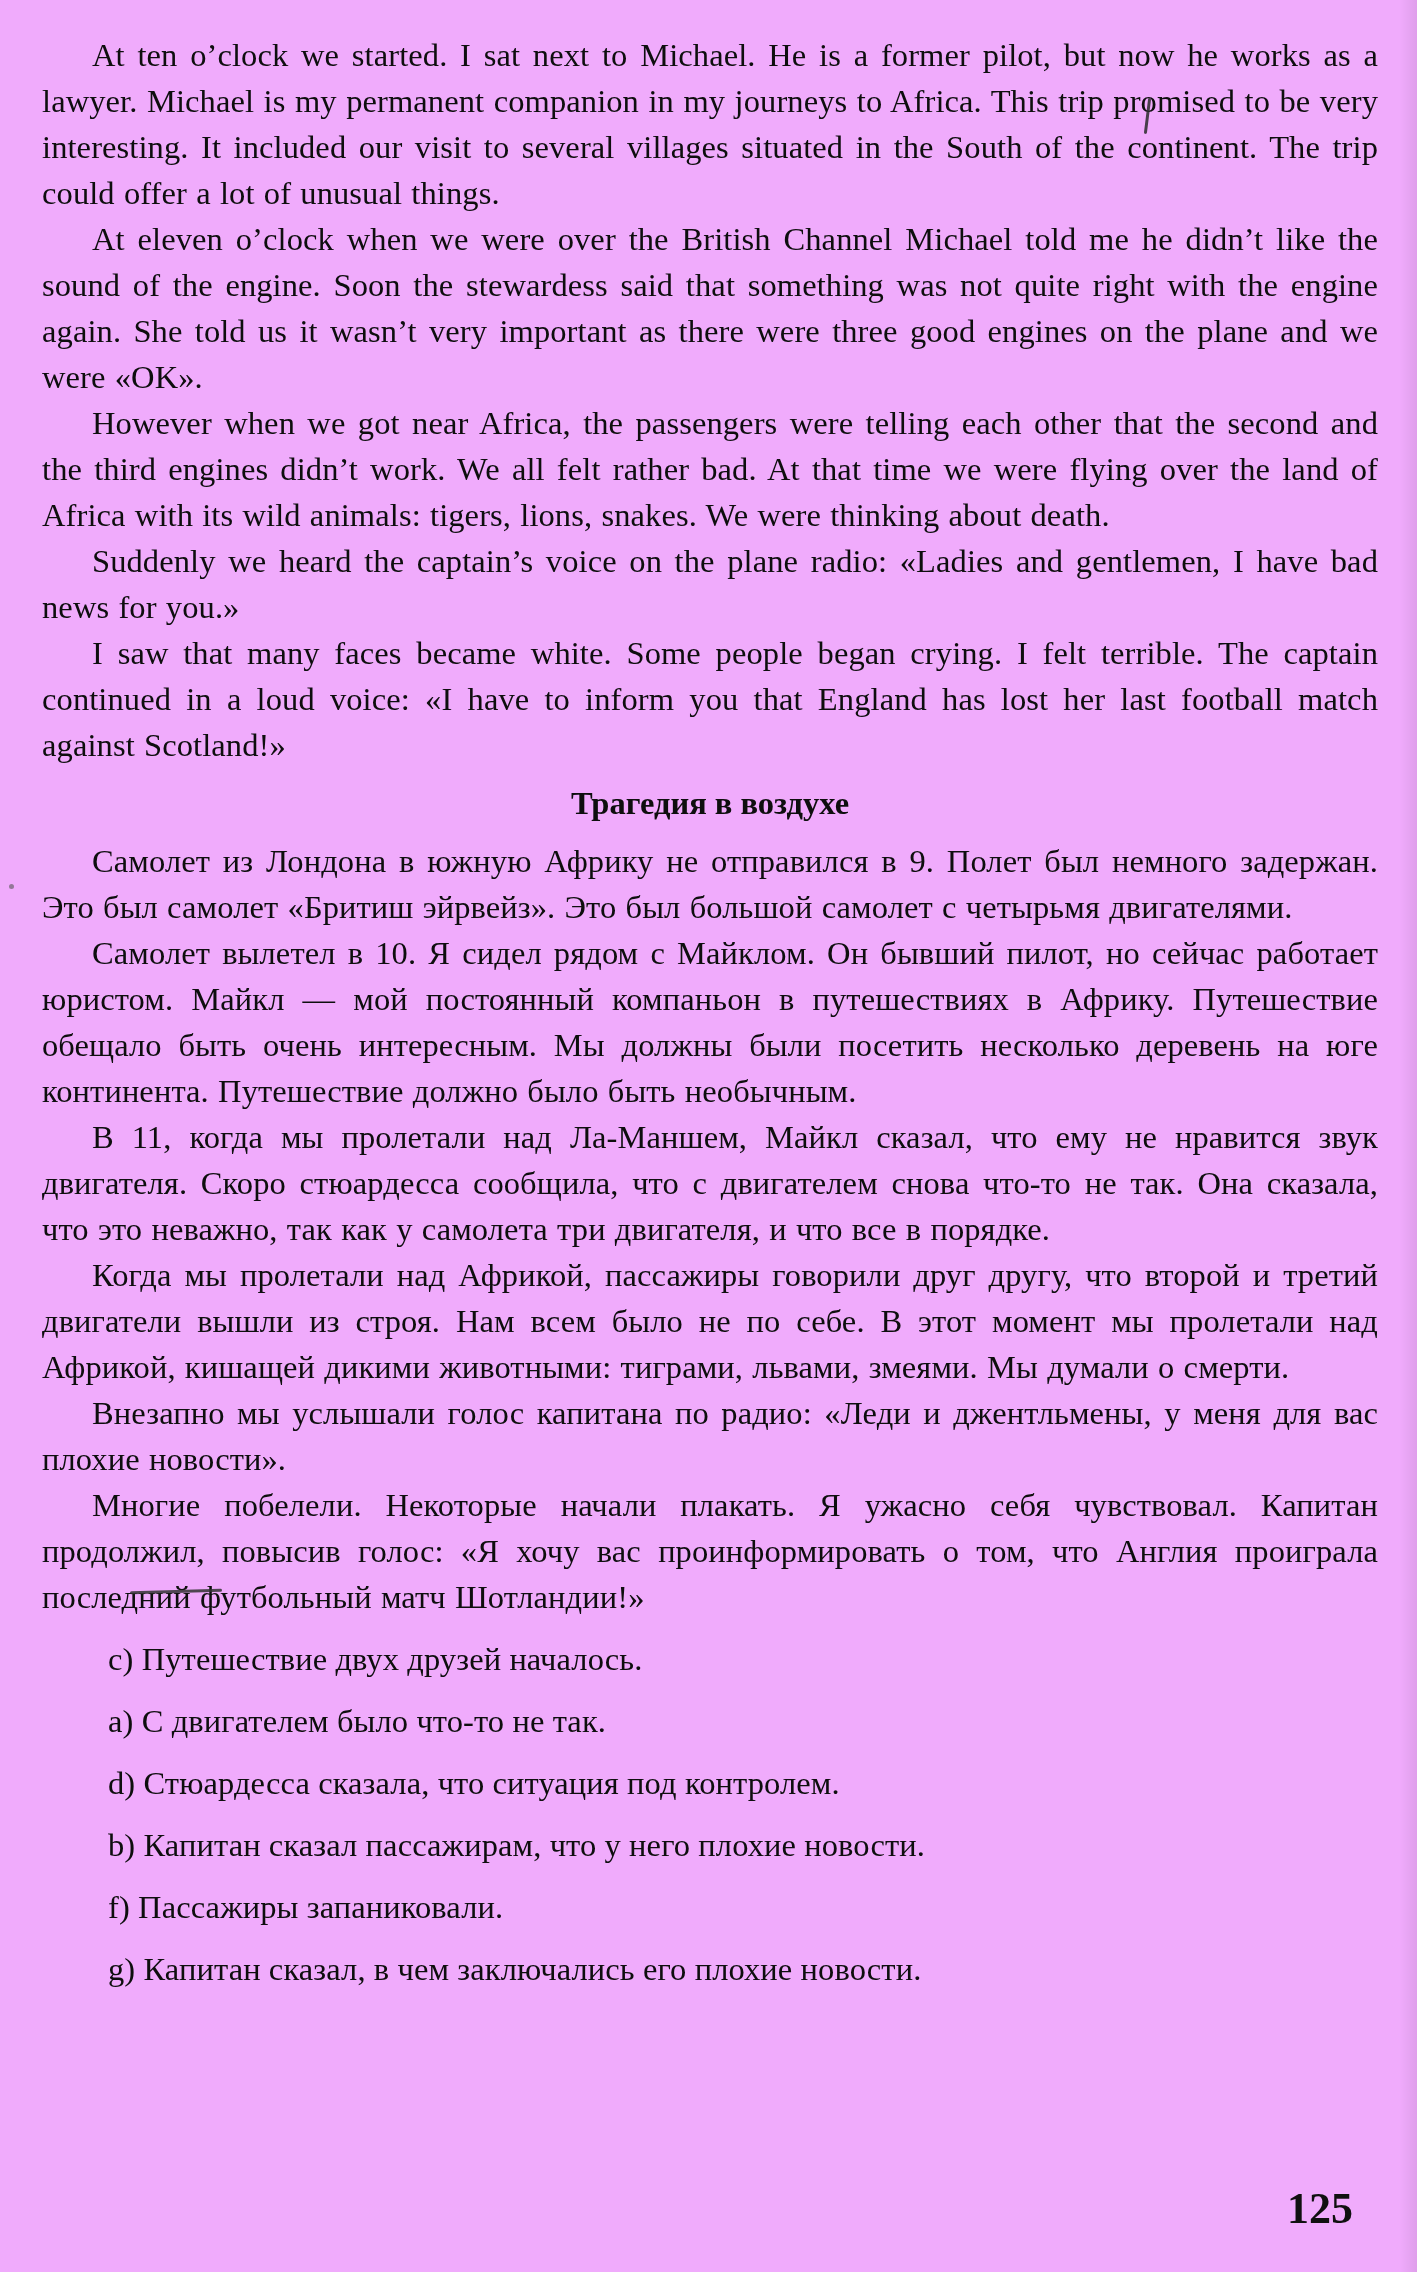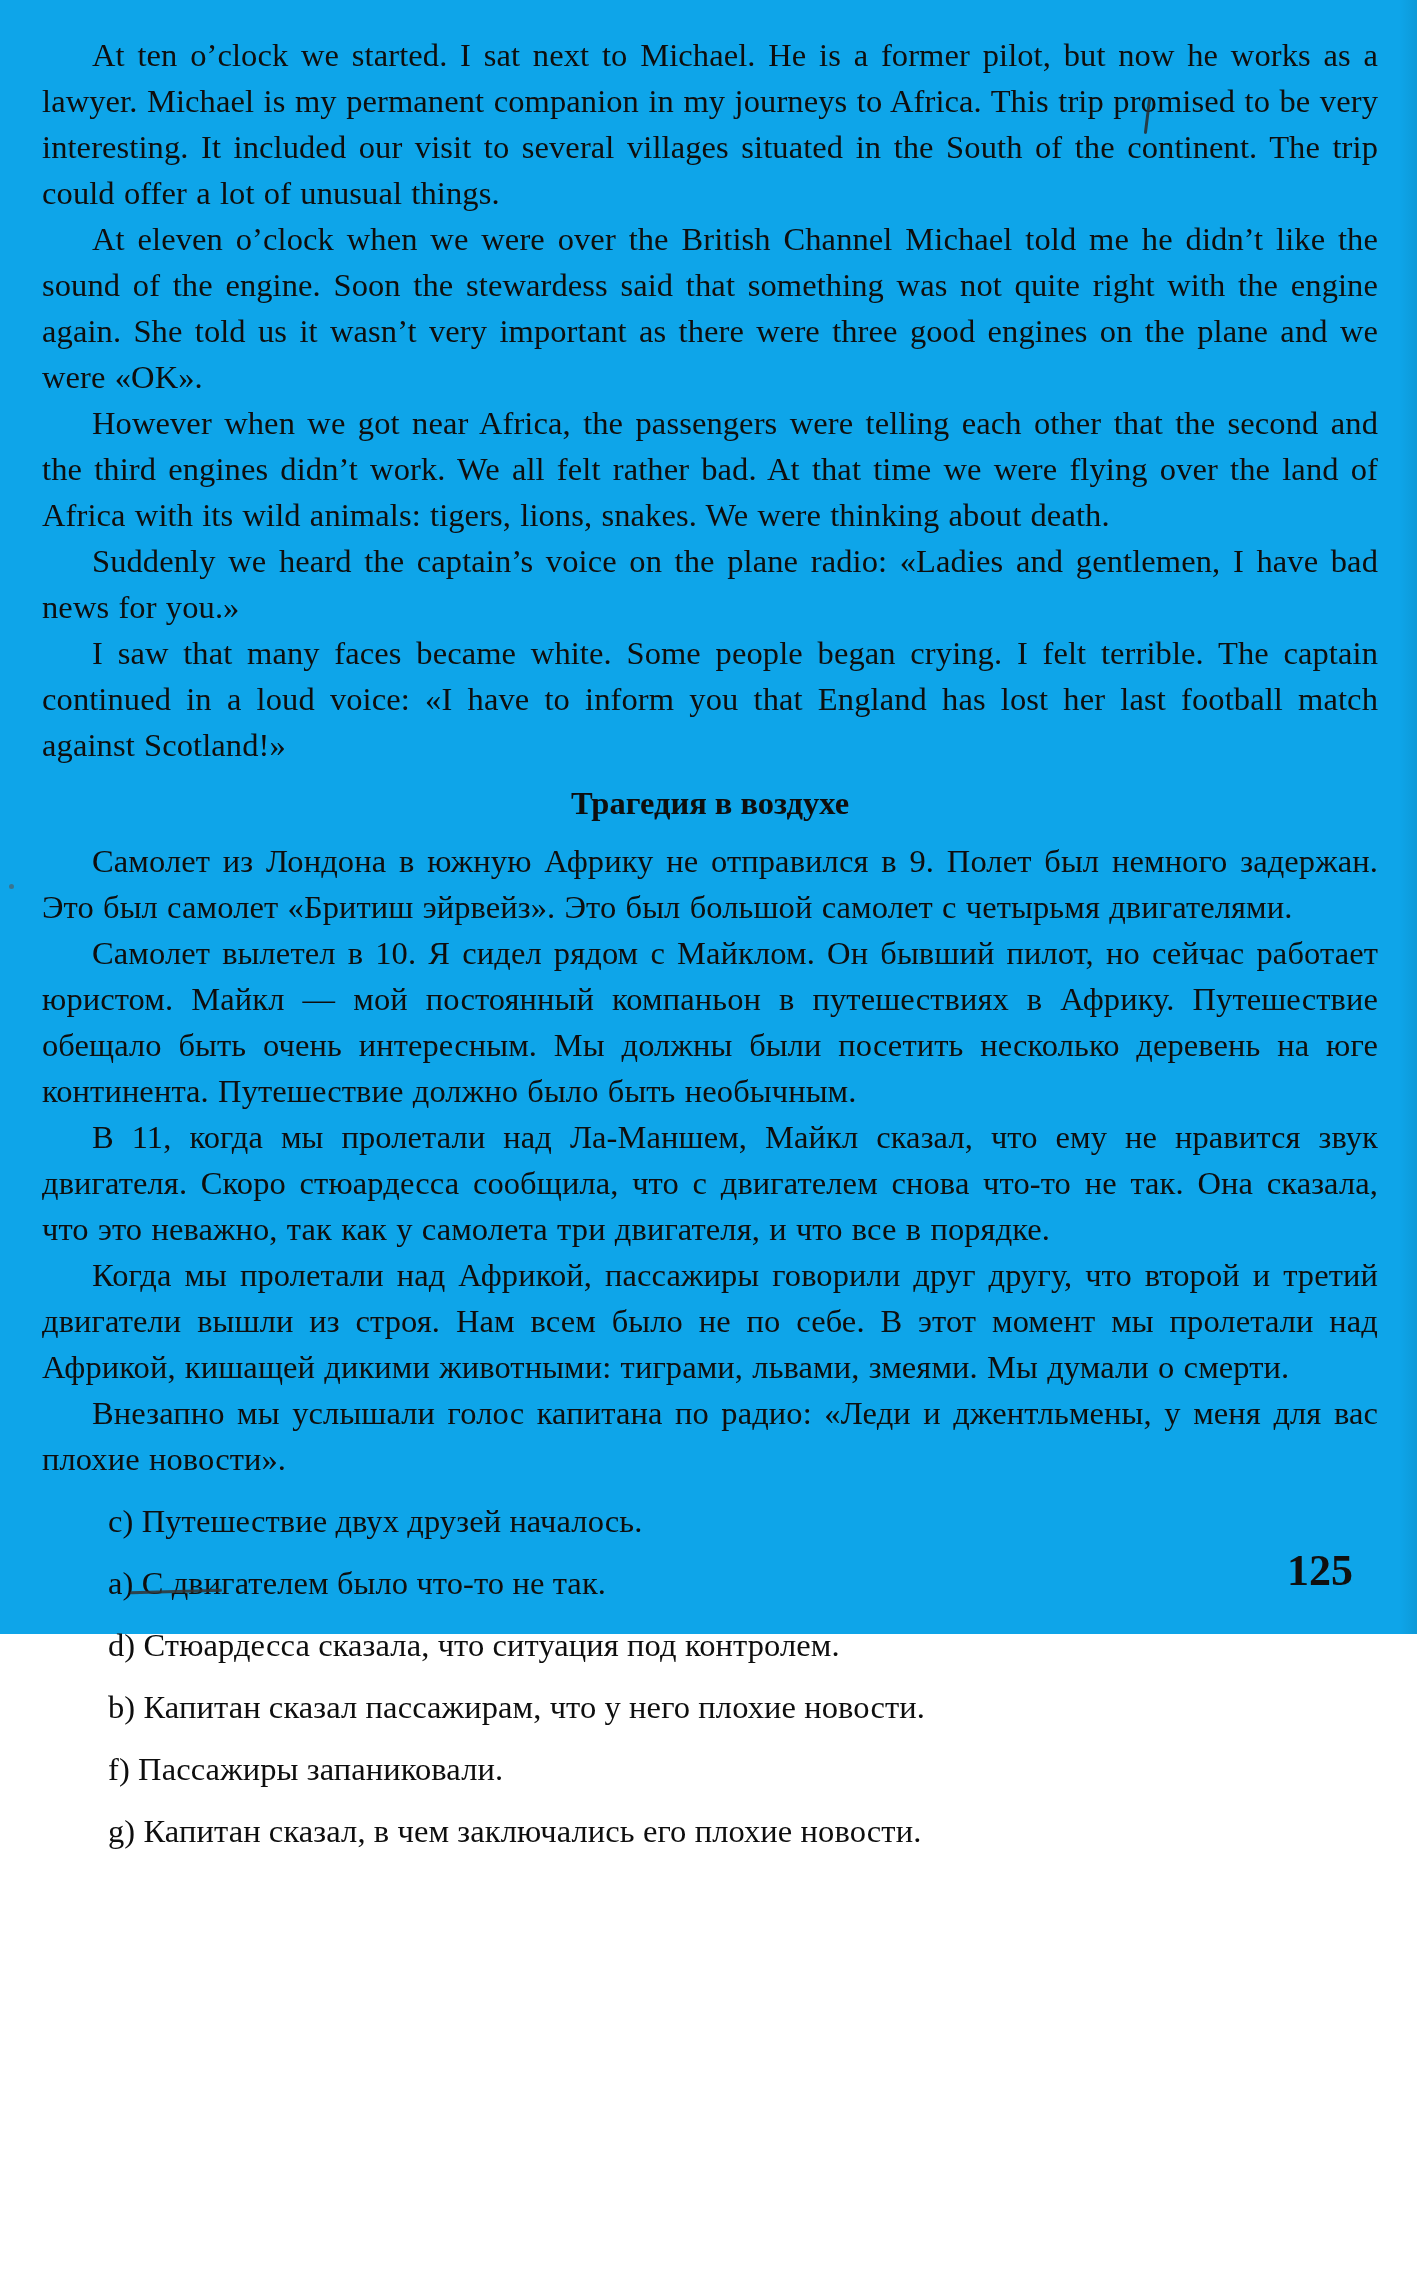--- a/index.html
+++ b/index.html
@@ -6,22 +6,22 @@
   html, body { margin: 0; padding: 0; }
   body {
     width: 1417px;
     height: 2293px;
     background: #ffffff;
     overflow: hidden;
   }
   .page {
     position: relative;
     width: 1417px;
-    height: 1634px;
-    background: #0ea5e9;
+    height: 2272px;
+    background: #f0abfc;
     font-family: "Liberation Serif", "DejaVu Serif", serif;
     color: #0e0e0e;
   }
   
   .page::after {
     content: "";
     position: absolute;
     top: 0; right: 0;
     width: 18px; height: 100%;
     background: linear-gradient(to right, rgba(0,0,0,0), rgba(0,0,0,0.07));
@@ -105,20 +105,21 @@
     <p class="para" lang="en">Suddenly we heard the captain’s voice on the plane radio: «Ladies and gentlemen, I have bad news for you.»</p>
     <p class="para" lang="en">I saw that many faces became white. Some people began crying. I felt terrible. The captain continued in a loud voice: «I have to inform you that England has lost her last football match against Scotland!»</p>
 
     <p class="heading">Трагедия в воздухе</p>
 
     <p class="para" lang="ru">Самолет из Лондона в южную Африку не отправился в 9. Полет был немного задержан. Это был самолет «Бритиш эйрвейз». Это был большой самолет с четырьмя двигателями.</p>
     <p class="para" lang="ru">Самолет вылетел в 10. Я сидел рядом с Майклом. Он бывший пилот, но сейчас работает юристом. Майкл — мой постоянный компаньон в путешествиях в Африку. Путешествие обещало быть очень интересным. Мы должны были посетить несколько деревень на юге континента. Путешествие должно было быть необычным.</p>
     <p class="para" lang="ru">В 11, когда мы пролетали над Ла-Маншем, Майкл сказал, что ему не нравится звук двигателя. Скоро стюардесса сообщила, что с двигателем снова что-то не так. Она сказала, что это неважно, так как у самолета три двигателя, и что все в порядке.</p>
     <p class="para" lang="ru">Когда мы пролетали над Африкой, пассажиры говорили друг другу, что второй и третий двигатели вышли из строя. Нам всем было не по себе. В этот момент мы пролетали над Африкой, кишащей дикими животными: тиграми, львами, змеями. Мы думали о смерти.</p>
     <p class="para" lang="ru">Внезапно мы услышали голос капитана по радио: «Леди и джентльмены, у меня для вас плохие новости».</p>
+    <p class="para" lang="ru">Многие побелели. Некоторые начали плакать. Я ужасно себя чувствовал. Капитан продолжил, повысив голос: «Я хочу вас проинформировать о том, что Англия проиграла последний футбольный матч Шотландии!»</p>
 
     <p class="option" lang="ru">c) Путешествие двух друзей началось.</p>
     <p class="option" lang="ru">a) С двигателем было что-то не так.</p>
     <p class="option" lang="ru">d) Стюардесса сказала, что ситуация под контролем.</p>
     <p class="option" lang="ru">b) Капитан сказал пассажирам, что у него плохие новости.</p>
     <p class="option" lang="ru">f) Пассажиры запаниковали.</p>
     <p class="option" lang="ru">g) Капитан сказал, в чем заключались его плохие новости.</p>
 
   </div>
 

